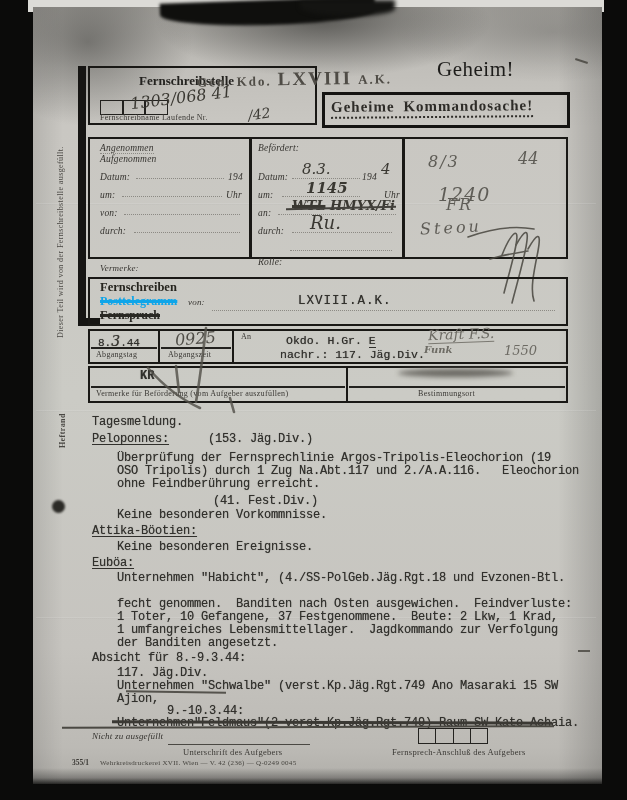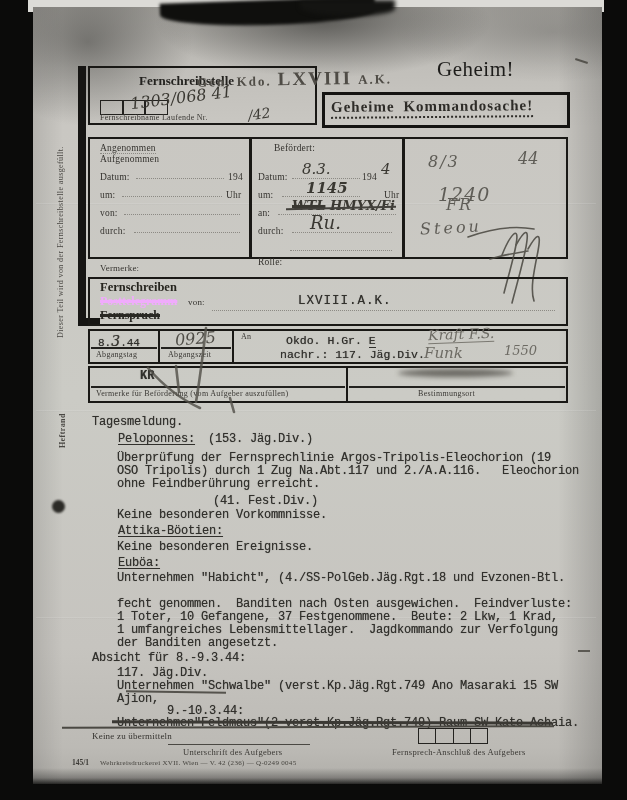--- a/index.html
+++ b/index.html
@@ -21,30 +21,30 @@
         background:linear-gradient(180deg,rgba(0,0,0,0) 0,rgba(0,0,0,0.28) 55%,#0b0b0a 100%);}
   .crease{left:36px;width:560px;height:2px;background:linear-gradient(180deg,rgba(255,255,255,0.30),rgba(0,0,0,0.07));opacity:.6;}
 
   
   .vtext{transform:rotate(-90deg);transform-origin:left top;white-space:nowrap;
          font-size:8px;color:#4a4844;letter-spacing:0.4px;}
 
   
   .bx{border:2px solid #191815;box-sizing:border-box;}
   .bxthick{border:3px solid #141311;box-sizing:border-box;}
-  .lbl{font-size:9.5px;color:#35332f;letter-spacing:0.2px;white-space:nowrap;}
+  .lbl{font-size:9.5px;color:#35332f;letter-spacing:0.2px;white-space:nowrap;font-style:italic;}
   .cap{font-size:8px;color:#3a3834;letter-spacing:0.3px;white-space:nowrap;}
   .dot{border-bottom:1px dotted #8c8a84;height:10px;}
   .rule{background:#43413c;}
 
   .mono{font-family:"Liberation Mono","DejaVu Sans Mono",monospace;color:#31302c;
         text-shadow:0 0 0.7px rgba(49,48,44,0.75);white-space:pre;}
   .t{font-family:"Liberation Mono","DejaVu Sans Mono",monospace;font-size:12px;letter-spacing:-0.2px;
      color:#31302c;text-shadow:0 0 0.7px rgba(49,48,44,0.7);white-space:pre;position:absolute;}
-  .tu{text-decoration:underline;text-underline-offset:2px;text-decoration-thickness:1.2px;margin-left:26px;}
+  .tu{text-decoration:underline;text-underline-offset:2px;text-decoration-thickness:1.2px;}
   .struckbold{text-decoration:line-through;text-decoration-thickness:2.5px;}
 
   .hand{font-family:"DejaVu Serif","Liberation Serif",serif;font-style:italic;white-space:nowrap;}
   .ink{color:#3a3832;}
   .pencil{color:#5e5c56;}
   .pencil2{color:#6d6b64;}
 
   .stamp{color:#4f4c46;letter-spacing:2px;white-space:nowrap;font-weight:bold;}
   .gk{font-weight:bold;font-size:15px;letter-spacing:1px;word-spacing:4px;color:#2e2c28;
       border-bottom:2px dotted #2e2c28;padding-bottom:1px;white-space:nowrap;}
@@ -98,21 +98,21 @@
   <div class="abs lbl" style="left:228px;top:172px;">194</div>
   <div class="abs dot" style="left:136px;top:168px;width:88px;"></div>
   <div class="abs lbl" style="left:100px;top:190px;">um:</div>
   <div class="abs lbl" style="left:226px;top:190px;">Uhr</div>
   <div class="abs dot" style="left:122px;top:186px;width:100px;"></div>
   <div class="abs lbl" style="left:100px;top:208px;">von:</div>
   <div class="abs dot" style="left:124px;top:204px;width:116px;"></div>
   <div class="abs lbl" style="left:100px;top:226px;">durch:</div>
   <div class="abs dot" style="left:134px;top:222px;width:106px;"></div>
 
-  <div class="abs lbl" style="left:258px;top:143px;margin-left:16px;">Befördert:</div>
+  <div class="abs lbl" style="left:258px;top:143px;">Befördert:</div>
   <div class="abs lbl" style="left:258px;top:172px;">Datum:</div>
   <div class="abs dot" style="left:292px;top:168px;width:68px;"></div>
   <div class="abs lbl" style="left:362px;top:172px;">194</div>
   <div class="abs hand ink" style="left:302px;top:160px;font-size:15px;">8.3.</div>
   <div class="abs hand ink" style="left:381px;top:160px;font-size:15px;">4</div>
   <div class="abs lbl" style="left:258px;top:190px;">um:</div>
   <div class="abs dot" style="left:282px;top:186px;width:78px;"></div>
   <div class="abs lbl" style="left:384px;top:190px;">Uhr</div>
   <div class="abs hand ink" style="left:306px;top:179px;font-size:15px;font-weight:bold;">1145</div>
   <div class="abs lbl" style="left:258px;top:208px;">an:</div>
@@ -137,40 +137,40 @@
       <path d="M66,30 C74,16 80,10 76,32 C72,52 66,72 62,88"></path>
       <path d="M78,34 C86,20 92,14 88,36 C84,56 80,74 84,86"></path>
       <path d="M40,44 C52,40 66,38 78,36"></path>
     </g>
   </svg>
 
   <div class="abs lbl" style="left:100px;top:263px;font-size:9px;">Vermerke:</div>
 
   <div class="abs bx" style="left:88px;top:277px;width:480px;height:49px;border-width:2.5px;"></div>
   <div class="abs" style="left:100px;top:280px;font-size:12.5px;font-weight:bold;color:#26251f;">Fernschreiben</div>
-  <div class="abs struckbold" style="left:100px;top:294px;font-size:12px;font-weight:bold;color:#f0abfc;">Posttelegramm</div>
+  <div class="abs struckbold" style="left:100px;top:294px;font-size:12px;font-weight:bold;color:#0ea5e9;">Posttelegramm</div>
   <div class="abs struckbold" style="left:100px;top:308px;font-size:12px;font-weight:bold;color:#2a2924;">Fernspruch</div>
   <div class="abs lbl" style="left:188px;top:297px;font-size:9px;">von:</div>
   <div class="abs dot" style="left:212px;top:300px;width:343px;"></div>
   <div class="abs mono" style="left:298px;top:294px;font-size:12.5px;letter-spacing:1px;">LXVIII.A.K.</div>
 
   <div class="abs bx" style="left:88px;top:329px;width:72px;height:35px;border-width:2.5px;"></div>
   <div class="abs bx" style="left:158px;top:329px;width:76px;height:35px;border-width:2.5px;"></div>
   <div class="abs bx" style="left:232px;top:329px;width:336px;height:35px;border-width:2.5px;"></div>
   <div class="abs" style="left:91px;top:347px;width:66px;height:1.5px;background:#22211e;"></div>
   <div class="abs" style="left:161px;top:347px;width:70px;height:1.5px;background:#22211e;"></div>
   <div class="abs mono" style="left:98px;top:333px;font-size:11px;"><span>8.</span><span class="hand ink" style="font-size:14px;font-family:'DejaVu Serif',serif;">3</span><span>.44</span></div>
   <div class="abs cap" style="left:96px;top:350px;">Abgangstag</div>
   <div class="abs hand pencil" style="left:175px;top:329px;font-size:16px;transform:rotate(-4deg);color:#4e4c46;">0925</div>
   <div class="abs cap" style="left:168px;top:350px;text-align:center;">Abgangszeit</div>
   <div class="abs cap" style="left:241px;top:332px;">An</div>
   <div class="abs mono" style="left:286px;top:334px;font-size:11.5px;"><span>Okdo. H.Gr. </span><span style="border-bottom:1.5px solid #31302c;">E</span></div>
   <div class="abs mono" style="left:241px;top:348px;font-size:11.5px;margin-left:39px;">nachr.: 117. Jäg.Div.</div>
   <div class="abs hand pencil2" style="left:428px;top:326px;font-size:14px;transform:rotate(-2deg);border-bottom:1px solid #7b7972;">Kraft F.S.</div>
-  <div class="abs hand pencil2" style="left:424px;top:344px;font-size:15px;">Funk</div>
+  <div class="abs hand pencil2" style="left:424px;top:344px;font-size:10px;font-weight:bold;">Funk</div>
   <div class="abs hand pencil2" style="left:504px;top:343px;font-size:13px;">1550</div>
 
   <div class="abs bx" style="left:88px;top:366px;width:260px;height:37px;border-width:2.5px;"></div>
   <div class="abs bx" style="left:346px;top:366px;width:222px;height:37px;border-width:2.5px;"></div>
   <div class="abs" style="left:91px;top:386px;width:254px;height:1.5px;background:#22211e;"></div>
   <div class="abs" style="left:349px;top:386px;width:216px;height:1.5px;background:#22211e;"></div>
   <div class="abs mono" style="left:140px;top:369px;font-size:12px;font-weight:bold;">KR</div>
   <div class="abs cap" style="left:96px;top:389px;">Vermerke für Beförderung (vom Aufgeber auszufüllen)</div>
   <div class="abs cap" style="left:418px;top:389px;">Bestimmungsort</div>
   <div class="abs smudge" style="left:398px;top:369px;width:115px;height:8px;"></div>
@@ -203,26 +203,26 @@
   <div class="t" style="left:117px;top:666px">117. Jäg.Div.</div>
   <div class="t" style="left:117px;top:679px"><span>Unternehmen </span><span>"Schwalbe"</span><span> (verst.Kp.Jäg.Rgt.749 Ano Masaraki 15 SW</span></div>
   <div class="abs" style="left:126px;top:691px;width:100px;height:1.5px;background:#55534d;transform:rotate(1deg);"></div>
   <div class="t" style="left:117px;top:692px">Ajion,</div>
   <div class="t" style="left:167px;top:704px">9.-10.3.44:</div>
   <div class="t" style="left:117px;top:716px">Unternehmen"Feldmaus"(2 verst.Kp.Jäg.Rgt.749) Raum SW Kato Achaia.</div>
   <div class="abs" style="left:112px;top:721px;width:440px;height:2.5px;background:#3b3934;transform:rotate(0.2deg);"></div>
   <div class="abs" style="left:62px;top:726px;width:492px;height:2px;background:#4a4842;transform:rotate(-0.2deg);"></div>
   <div class="abs" style="left:578px;top:650px;width:12px;height:2px;background:#5b5953;"></div>
 
-  <div class="abs lbl" style="left:92px;top:731px;font-size:9px;">Keine zu übermitteln</div>
+  <div class="abs lbl" style="left:92px;top:731px;font-size:9px;">Nicht zu ausgefüllt</div>
   <div class="abs" style="left:168px;top:744px;width:142px;height:1px;background:#4a4843;"></div>
   <div class="abs cap" style="left:183px;top:747px;font-size:8.5px;">Unterschrift des Aufgebers</div>
   <div class="abs" style="left:418px;top:728px;width:68px;height:14px;border:1.5px solid #23221f;display:flex;">
     <div style="flex:1;border-right:1.5px solid #23221f;"></div>
     <div style="flex:1;border-right:1.5px solid #23221f;"></div>
     <div style="flex:1;border-right:1.5px solid #23221f;"></div>
     <div style="flex:1;"></div>
   </div>
   <div class="abs cap" style="left:392px;top:747px;font-size:8.5px;">Fernsprech-Anschluß des Aufgebers</div>
-  <div class="abs" style="left:72px;top:758px;font-size:7.5px;color:#3d3b37;font-weight:bold;">145/1</div>
+  <div class="abs" style="left:72px;top:758px;font-size:7.5px;color:#3d3b37;font-weight:bold;">355/1</div>
   <div class="abs" style="left:100px;top:758.5px;font-size:7px;color:#45433e;letter-spacing:0.3px;">Wehrkreisdruckerei XVII. Wien — V. 42 (236) — Q-0249 0045</div>
 
 </div>
 
 </body></html>

